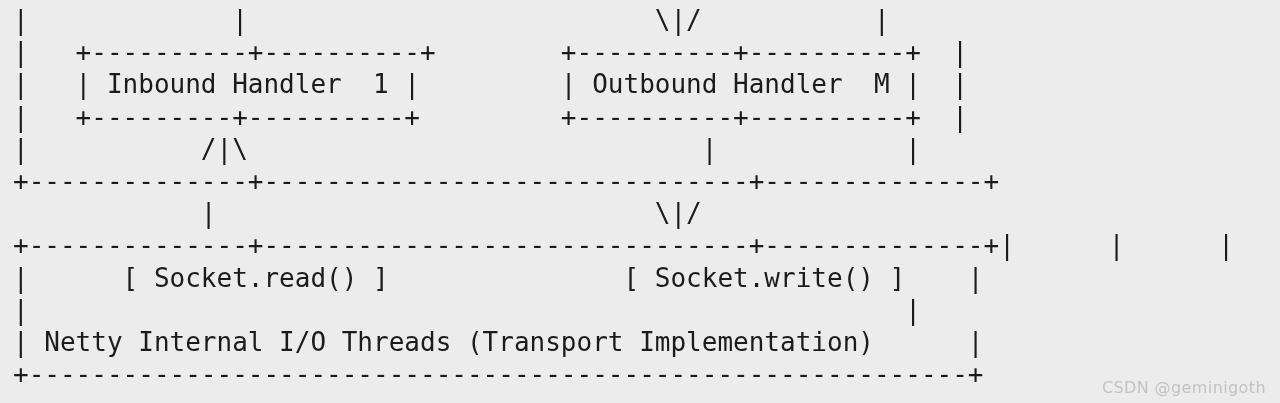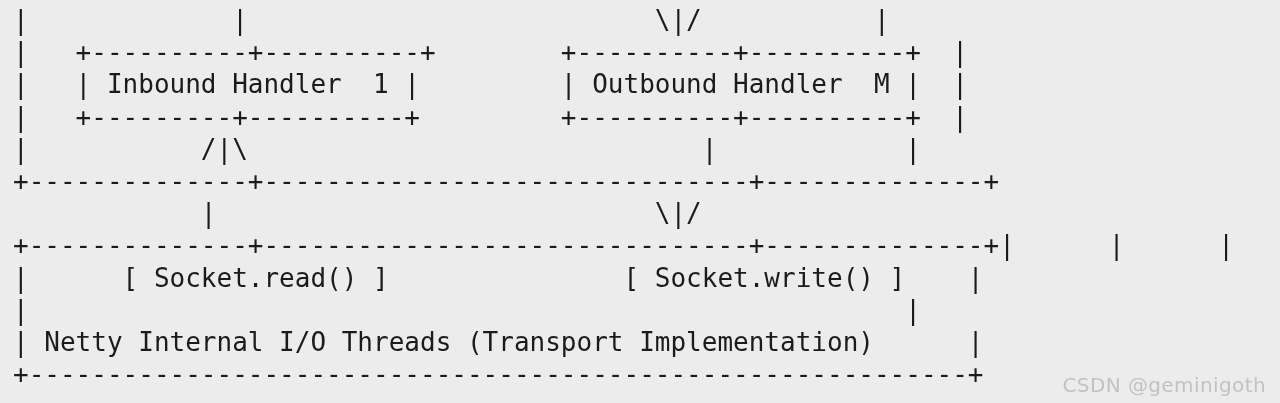--- a/index.html
+++ b/index.html
@@ -32,21 +32,21 @@
     background: #ececec;
     white-space: pre;
     font-weight: 400;
     -webkit-font-smoothing: antialiased;
   }
   #watermark {
     position: absolute;
     right: 14px;
     bottom: 6px;
     font-family: "DejaVu Sans", "Liberation Sans", sans-serif;
-    font-size: 20px;
+    font-size: 16px;
     color: #c2c2c2;
     letter-spacing: 0.4px;
     user-select: none;
     white-space: pre;
   }
 </style>
 </head>
 <body>
 
 <pre id="ascii-diagram">|             |                          \|/           |

